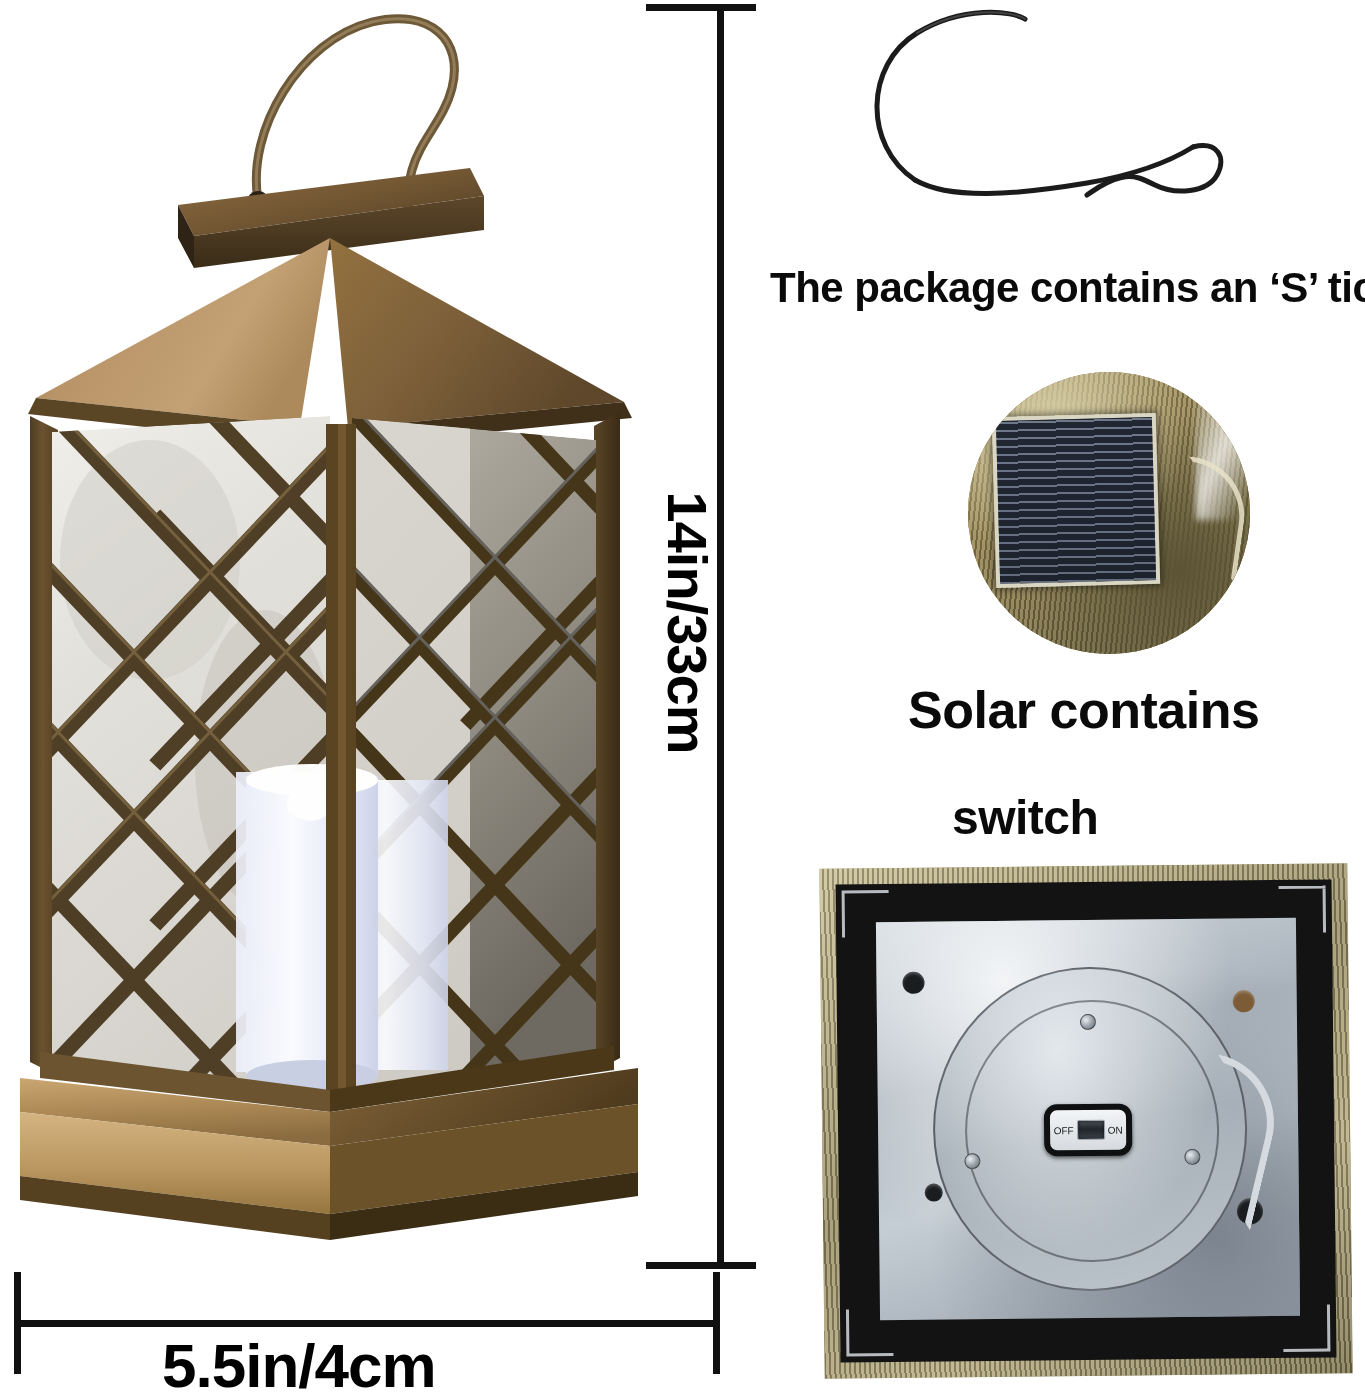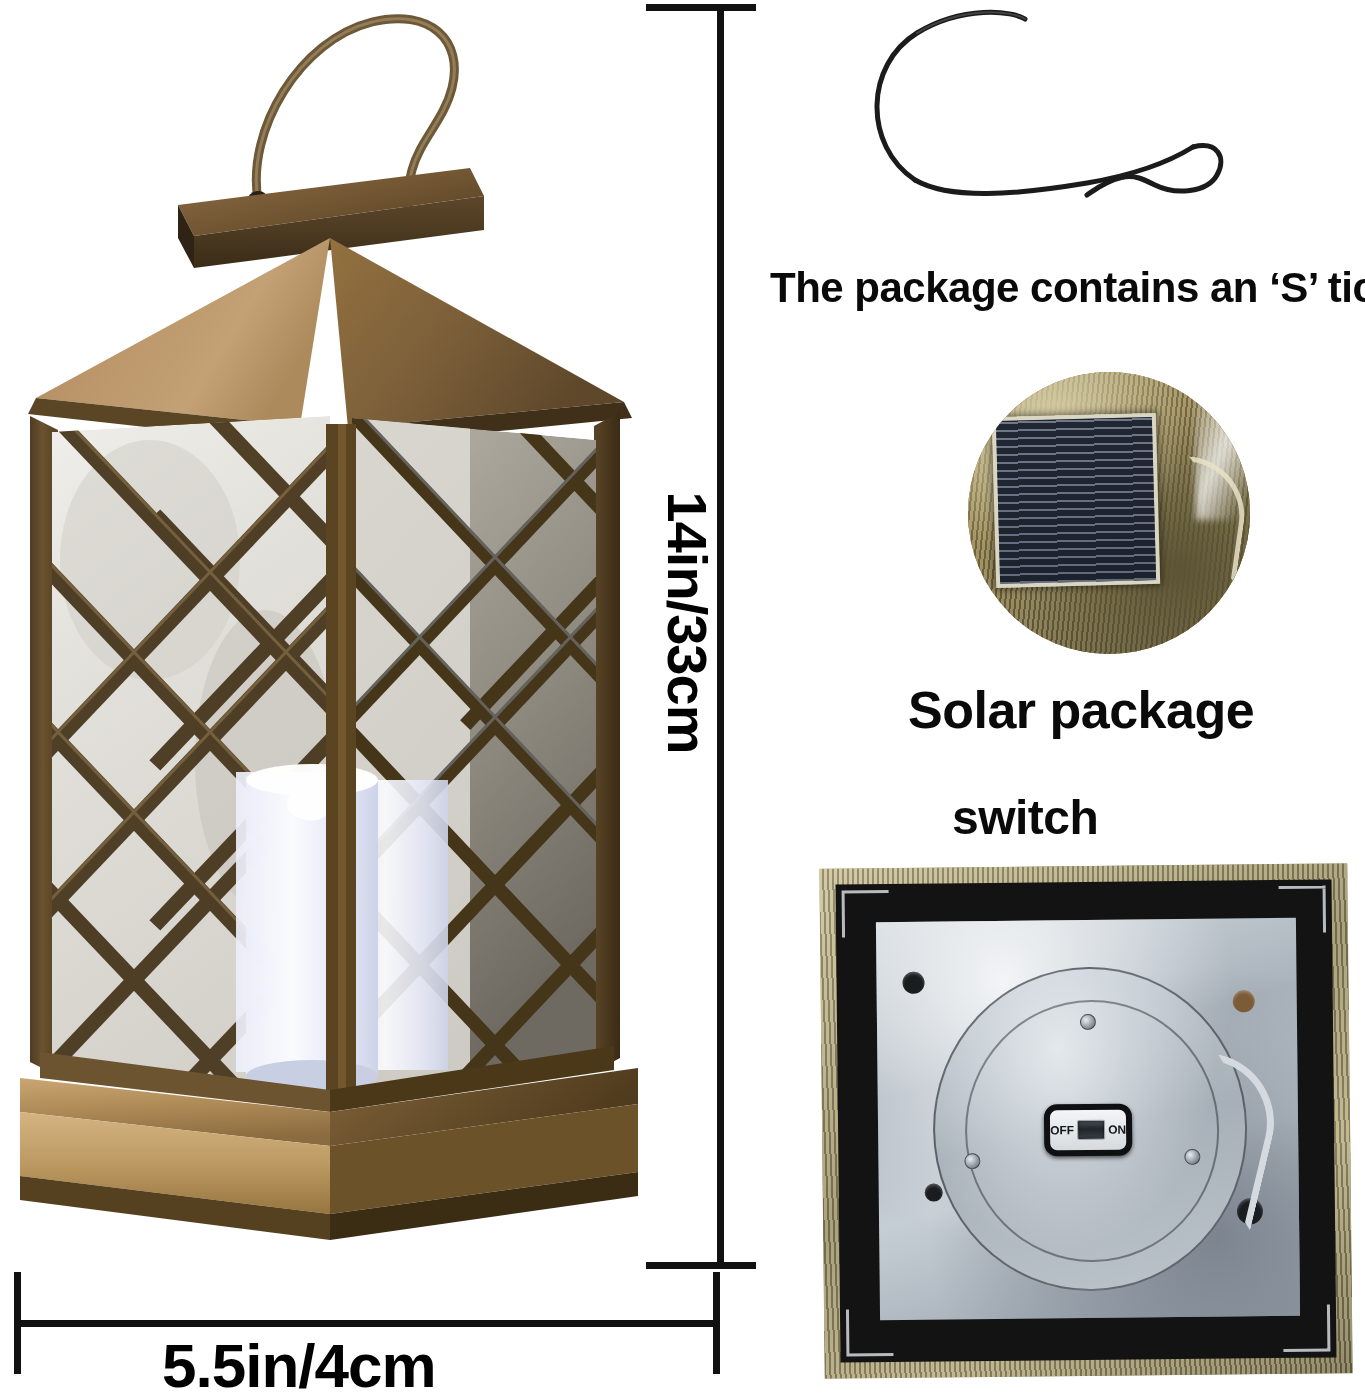--- a/index.html
+++ b/index.html
@@ -292,22 +292,22 @@
     right: 6px;
     bottom: 6px;
     border-radius: 7px;
     background: linear-gradient(180deg, #f3f5f7 0%, #d6dade 100%);
     display: flex;
     align-items: center;
     justify-content: center;
   }
   .switch-label {
     font-family: "Liberation Sans", sans-serif;
-    font-size: 12px;
-    font-weight: bold;
+    font-size: 10px;
+    font-weight: normal;
     color: #16191c;
     letter-spacing: 0px;
   }
   .switch-rocker {
     width: 26px;
     height: 18px;
     margin: 0 3px;
     border-radius: 2px;
     background: linear-gradient(180deg, #4a4f55 0%, #20252b 45%, #3a4047 100%);
     border: 1px solid #9aa1a8;
@@ -535,17 +535,17 @@
   <div class="dim-tick-h" style="left:646px; top:1262px; width:110px;"></div>
   <div class="dim-label-v" style="left:624px; top:590px; width:300px; margin-left:-87px; text-align:center;">14in/33cm</div>
 
   <div class="dim-tick-v" style="left:14px; top:1272px; height:102px;"></div>
   <div class="dim-line-h" style="left:14px; top:1320px; width:706px;"></div>
   <div class="dim-tick-v" style="left:713px; top:1272px; height:102px;"></div>
   <div class="dim-label-h" style="left:162px; top:1330px;">5.5in/4cm</div>
 
   <div class="caption-pkg" style="left:770px; top:264px;">The package contains an ‘S’ tick</div>
 
-  <div class="caption-solar" style="left:908px; top:680px;">Solar package</div>
+  <div class="caption-solar" style="left:908px; top:680px;">Solar contains</div>
 
   <div class="caption-switch" style="left:952px; top:790px;">switch</div>
 
 </div>
 
 </body></html>

